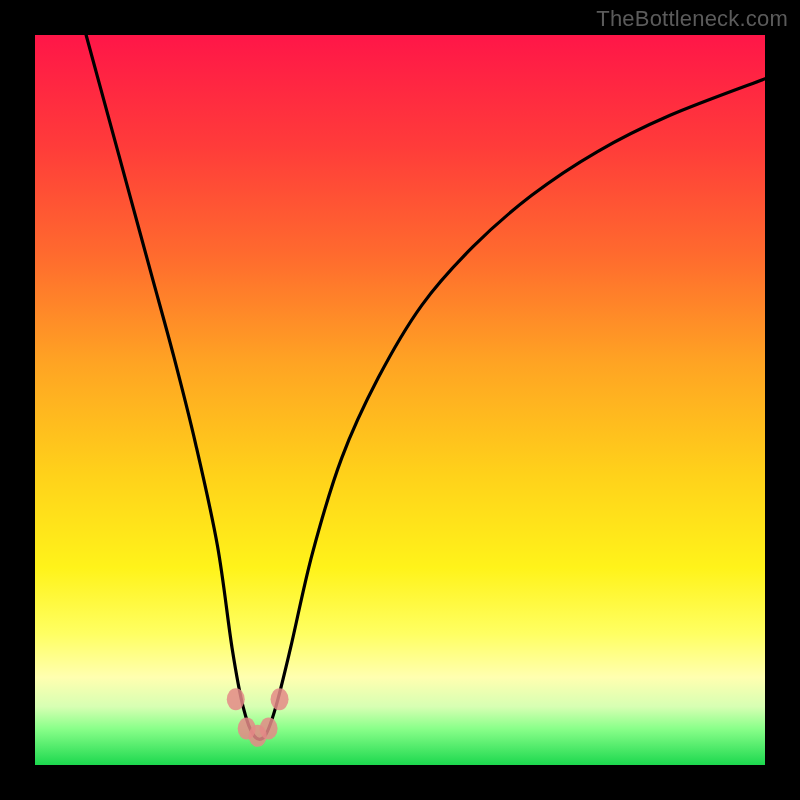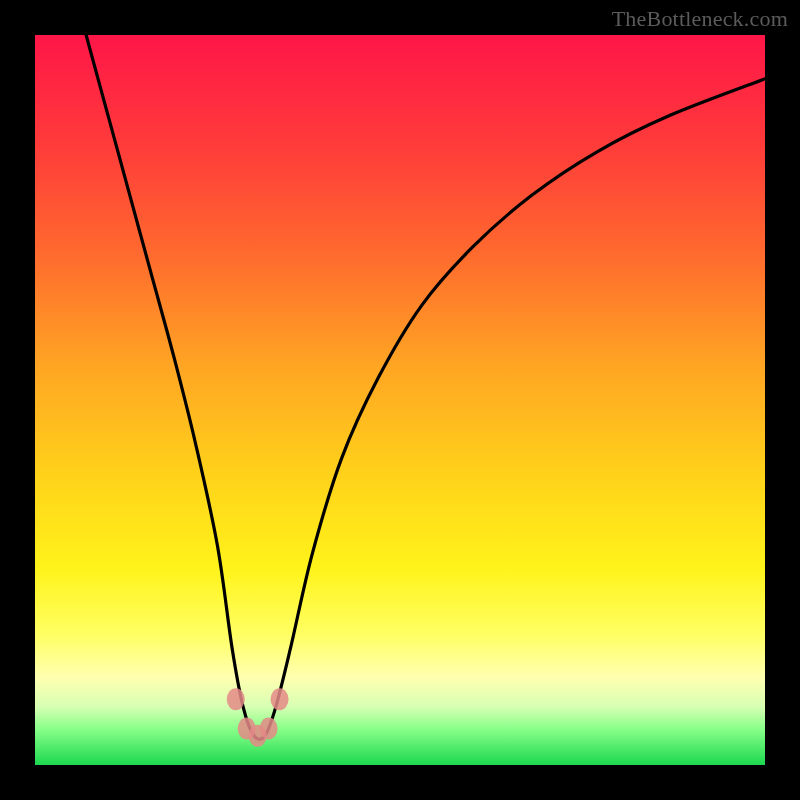--- a/index.html
+++ b/index.html
@@ -34,21 +34,21 @@
       #ffff62 82%,
       #ffffb0 88%,
       #d7ffb3 92%,
       #8aff8a 95%,
       #1cd84e 100%);
   }
   .watermark {
     position: absolute;
     top: 6px;
     right: 12px;
-    font-family: Liberation Serif, serif;
+    font-family: Liberation Sans, sans-serif;
     font-size: 22px;
     color: #5b5b5b;
     letter-spacing: 0.2px;
   }
   svg.curve {
     position: absolute;
     left: 0;
     top: 0;
     width: 730px;
     height: 730px;

